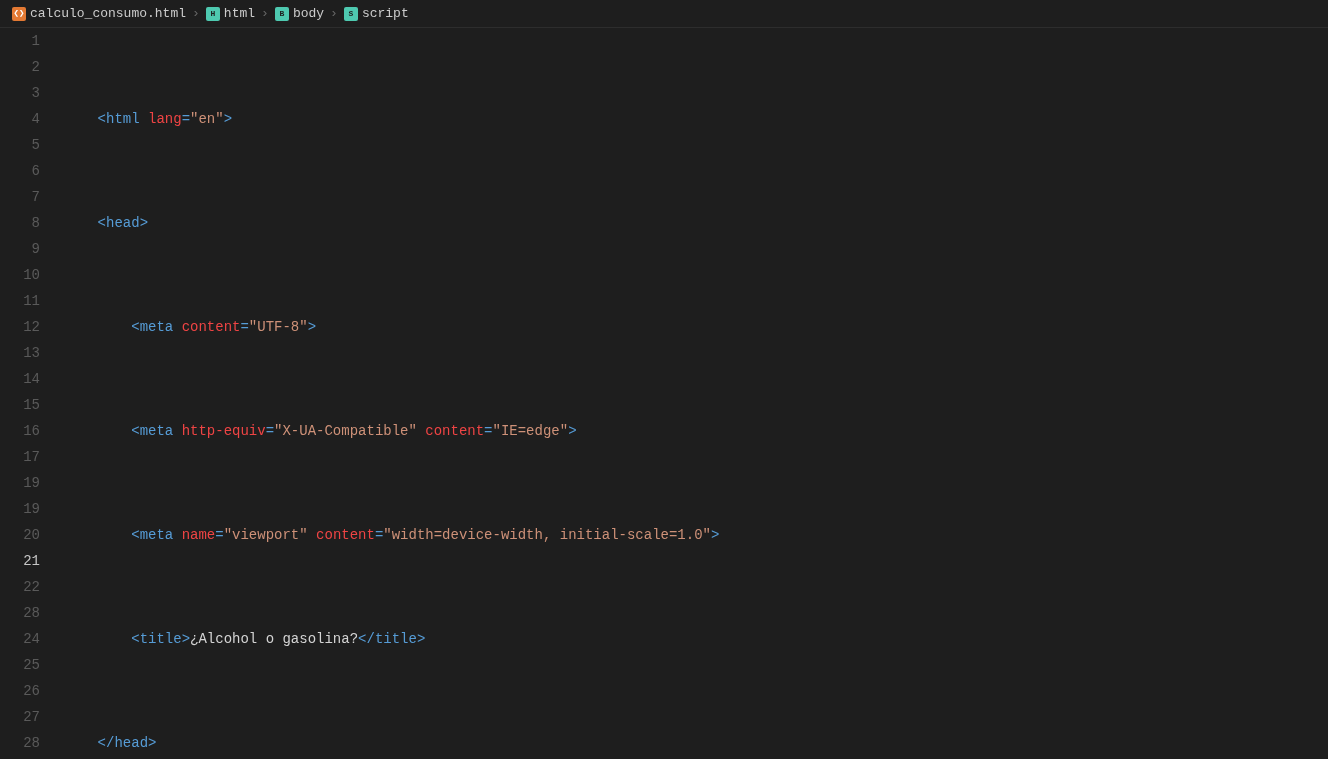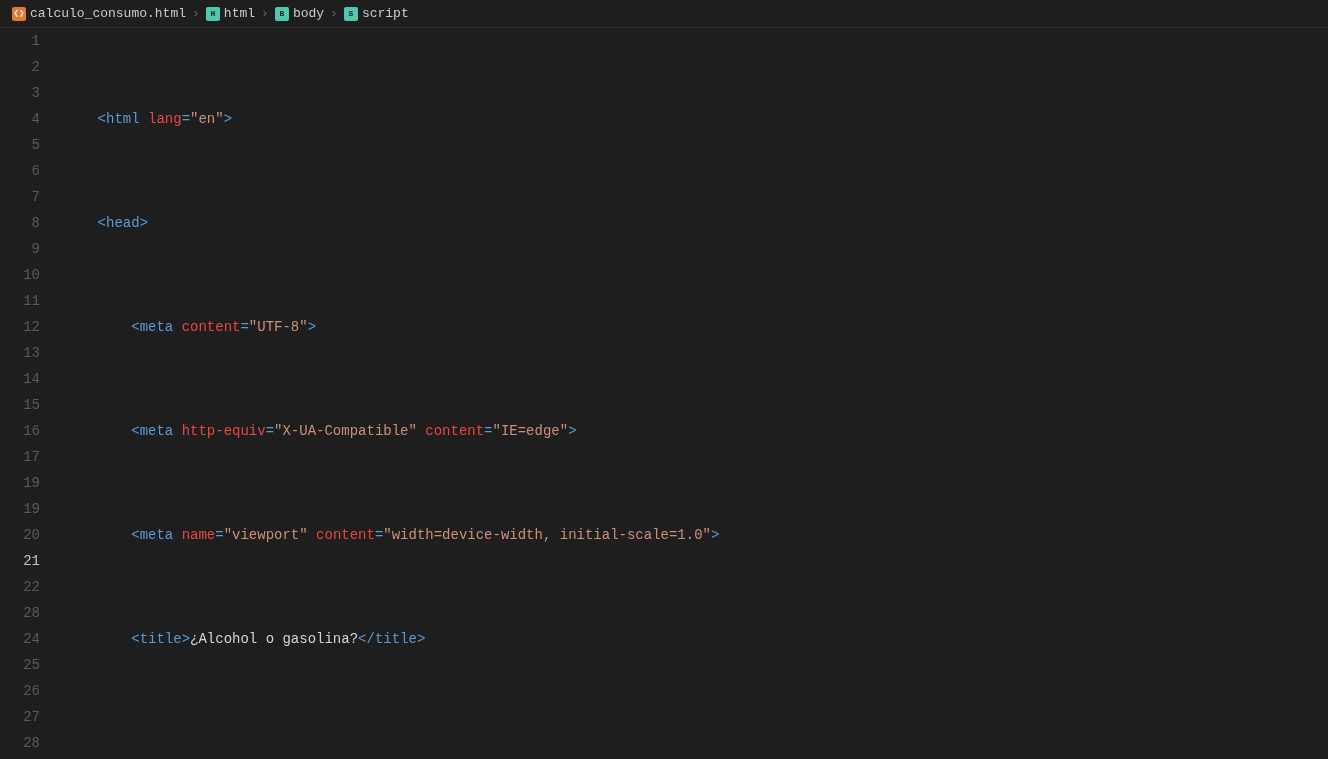--- a/index.html
+++ b/index.html
@@ -144,20 +144,21 @@
     <span class="code-line">    <span class="tag">&lt;</span><span class="tag-name">head</span><span class="tag">&gt;</span></span>
     
     <span class="code-line">        <span class="tag">&lt;</span><span class="tag-name">meta</span> <span class="attr-name">content</span><span class="tag">=</span><span class="attr-value">"UTF-8"</span><span class="tag">&gt;</span></span>
     
     <span class="code-line">        <span class="tag">&lt;</span><span class="tag-name">meta</span> <span class="attr-name">http-equiv</span><span class="tag">=</span><span class="attr-value">"X-UA-Compatible"</span> <span class="attr-name">content</span><span class="tag">=</span><span class="attr-value">"IE=edge"</span><span class="tag">&gt;</span></span>
     
     <span class="code-line">        <span class="tag">&lt;</span><span class="tag-name">meta</span> <span class="attr-name">name</span><span class="tag">=</span><span class="attr-value">"viewport"</span> <span class="attr-name">content</span><span class="tag">=</span><span class="attr-value">"width=device-width, initial-scale=1.0"</span><span class="tag">&gt;</span></span>
     
     <span class="code-line">        <span class="tag">&lt;</span><span class="tag-name">title</span><span class="tag">&gt;</span><span class="text-content">¿Alcohol o gasolina?</span><span class="tag">&lt;/</span><span class="tag-name">title</span><span class="tag">&gt;</span></span>
     
+    <span class="code-line">    <span class="tag">&lt;/</span><span class="tag-name">head</span><span class="tag">&gt;</span></span>
     
     
     
     
     
     
     
     
     
     

